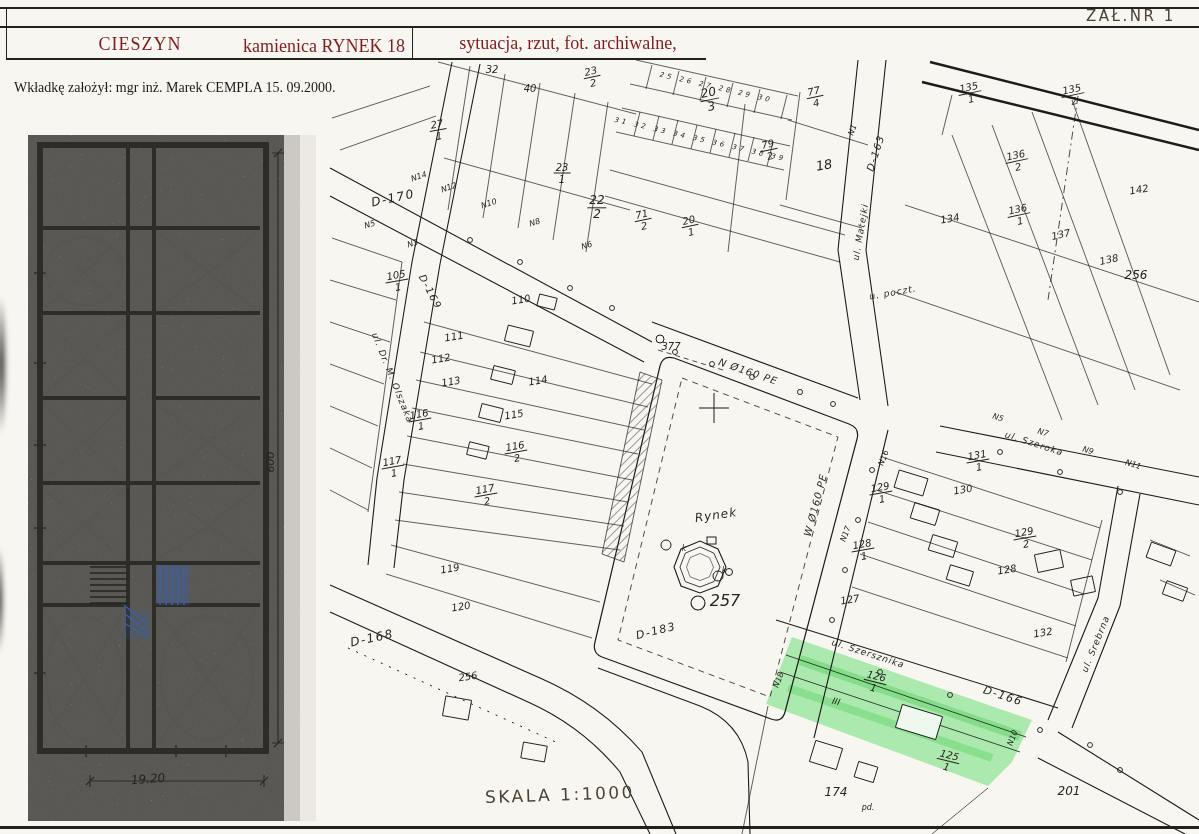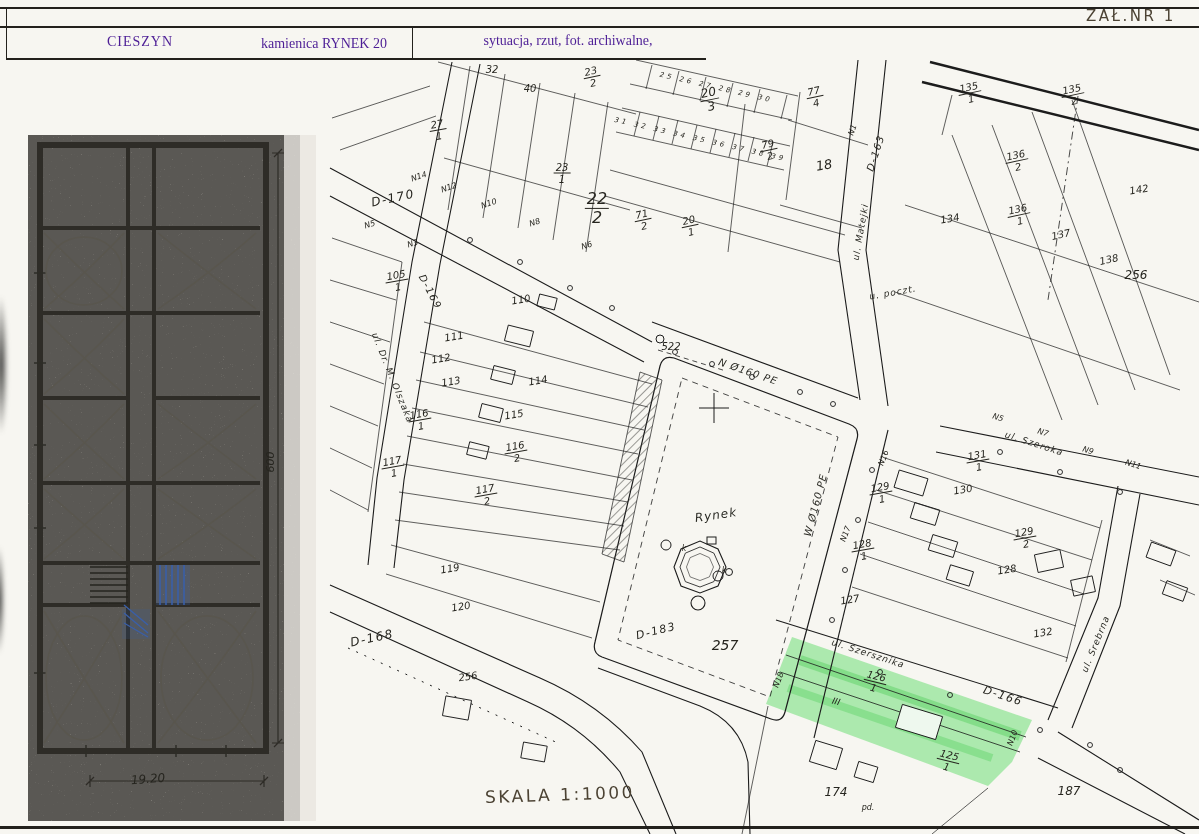--- a/index.html
+++ b/index.html
@@ -2,21 +2,21 @@
 <html><head>
 <meta charset="utf-8">
 <style>
   html,body{margin:0;padding:0;background:#888;}
   #sheet{position:relative;width:1199px;height:834px;background:#f7f6f1;overflow:hidden;
          font-family:"Liberation Serif",serif;}
   .abs{position:absolute;}
   
   .rule{position:absolute;background:#23211c;}
   
-  .hcell{position:absolute;font-size:14px;color:#4c1d95;white-space:nowrap;transform:translateX(-50%);}
+  .hcell{position:absolute;font-size:18px;color:#7f1d1d;white-space:nowrap;transform:translateX(-50%);}
   .note{position:absolute;font-size:14px;color:#1d1b17;white-space:nowrap;}
   
   .lbl{position:absolute;font-family:"DejaVu Sans",sans-serif;font-style:italic;
        color:#26251f;white-space:nowrap;line-height:1;transform-origin:center;}
   .lbl .frac{display:inline-flex;flex-direction:column;align-items:center;line-height:1.1;}
   .lbl .num{border-bottom:1px solid #26251f;padding:0 2px;}
   .pen{font-style:normal;color:#4c4334;letter-spacing:2.5px;font-weight:500;}
   .s{letter-spacing:1px;color:#2a2a24;}
   .d{letter-spacing:1.5px;}
   .strip{letter-spacing:3px;}
@@ -30,22 +30,23 @@
 <div id="sheet">
 
   <div class="rule" style="left:0;top:7px;width:1199px;height:2px;"></div>
   <div class="rule" style="left:0;top:26px;width:1199px;height:2px;"></div>
   <div class="rule" style="left:6px;top:58px;width:700px;height:2px;"></div>
   <div class="rule" style="left:412px;top:27px;width:1px;height:31px;"></div>
   <div class="rule" style="left:6px;top:7px;width:1px;height:53px;"></div>
   <div class="rule" style="left:0;top:826px;width:1199px;height:3px;"></div>
 
   <div class="hcell" style="left:140px;top:34px;letter-spacing:1px;">CIESZYN</div>
-  <div class="hcell" style="left:324px;top:36px;">kamienica RYNEK 20</div>
+  <div class="hcell" style="left:324px;top:36px;">kamienica RYNEK 18</div>
   <div class="hcell" style="left:568px;top:33px;">sytuacja,  rzut,  fot. archiwalne,</div>
+  <div class="note" style="left:14px;top:80px;">Wkładkę założył: mgr inż. Marek CEMPLA 15. 09.2000.</div>
   <div class="lbl pen" style="left:1086px;top:9px;font-size:15px;">ZAŁ.NR 1</div>
 
   <div class="smudge" style="left:-6px;top:295px;width:14px;height:140px;"></div>
   <div class="smudge" style="left:-7px;top:545px;width:12px;height:110px;"></div>
 
   <div class="abs" style="left:26px;top:133px;width:290px;height:690px;">
     <svg width="290" height="690" viewBox="0 0 290 690">
       <defs>
         <filter id="grain" x="0" y="0" width="100%" height="100%">
           <feTurbulence type="fractalNoise" baseFrequency="0.9" numOctaves="2" stitchTiles="stitch" result="n"></feTurbulence>
@@ -221,21 +222,21 @@
       <div class="lbl" style="left: 492px; top: 70px; font-size: 10px; transform: translate(-50%, -50%) rotate(0deg);">32</div>
       <div class="lbl" style="left: 530px; top: 89px; font-size: 10px; transform: translate(-50%, -50%) rotate(0deg);">40</div>
       <div class="lbl" style="left: 592px; top: 77px; font-size: 10px; transform: translate(-50%, -50%) rotate(-12deg);"><span class="frac">
           <span class="num">23</span>
           <span>2</span>
         </span></div>
       <div class="lbl" style="left: 562px; top: 173px; font-size: 10px; transform: translate(-50%, -50%) rotate(0deg);"><span class="frac">
           <span class="num">23</span>
           <span>1</span>
         </span></div>
-      <div class="lbl" style="left: 597px; top: 208px; font-size: 16px; transform: translate(-50%, -50%) rotate(0deg); text-align: center;"><span class="frac">
+      <div class="lbl" style="left: 597px; top: 208px; font-size: 12px; transform: translate(-50%, -50%) rotate(0deg); text-align: center;"><span class="frac">
           <span class="num">22</span>
           <span>2</span>
         </span></div>
       <div class="lbl" style="left: 710px; top: 100px; font-size: 12px; transform: translate(-50%, -50%) rotate(-12deg);"><span class="frac">
           <span class="num">20</span>
           <span>3</span>
         </span></div>
       <div class="lbl" style="left: 815px; top: 97px; font-size: 10px; transform: translate(-50%, -50%) rotate(-12deg);"><span class="frac">
           <span class="num">77</span>
           <span>4</span>
@@ -287,24 +288,24 @@
           <span>1</span>
         </span></div>
       <div class="lbl" style="left: 486px; top: 495px; font-size: 10px; transform: translate(-50%, -50%) rotate(-10deg);"><span class="frac">
           <span class="num">117</span>
           <span>2</span>
         </span></div>
       <div class="lbl" style="left: 450px; top: 569px; font-size: 10px; transform: translate(-50%, -50%) rotate(-10deg);">119</div>
       <div class="lbl" style="left: 461px; top: 607px; font-size: 10px; transform: translate(-50%, -50%) rotate(-10deg);">120</div>
       <div class="lbl d" style="left: 372px; top: 638px; font-size: 12px; transform: translate(-50%, -50%) rotate(-12deg);">D-168</div>
       <div class="lbl" style="left: 468px; top: 677px; font-size: 10px; transform: translate(-50%, -50%) rotate(-8deg);">256</div>
-      <div class="lbl" style="left: 671px; top: 347px; font-size: 10px; transform: translate(-50%, -50%) rotate(0deg);">522</div>
+      <div class="lbl" style="left: 671px; top: 347px; font-size: 10px; transform: translate(-50%, -50%) rotate(0deg);">377</div>
       <div class="lbl s" style="left: 748px; top: 372px; font-size: 10px; transform: translate(-50%, -50%) rotate(19deg);">N Ø160 PE</div>
       <div class="lbl s" style="left: 716px; top: 515px; font-size: 12px; transform: translate(-50%, -50%) rotate(-8deg);">Rynek</div>
-      <div class="lbl" style="left: 725px; top: 601px; font-size: 14px; transform: translate(-50%, -50%) rotate(0deg); margin-top: 44px;">257</div>
+      <div class="lbl" style="left: 725px; top: 601px; font-size: 16px; transform: translate(-50%, -50%) rotate(0deg);">257</div>
       <div class="lbl d" style="left: 656px; top: 631px; font-size: 11px; transform: translate(-50%, -50%) rotate(-14deg);">D-183</div>
       <div class="lbl" style="left: 684px; top: 549px; font-size: 8px; transform: translate(-50%, -50%) rotate(0deg);">k</div>
       <div class="lbl" style="left: 724px; top: 571px; font-size: 8px; transform: translate(-50%, -50%) rotate(0deg);">k</div>
       <div class="lbl s" style="left: 816px; top: 505px; font-size: 10px; transform: translate(-50%, -50%) rotate(-75deg);">W Ø160 PE</div>
       <div class="lbl" style="left: 846px; top: 534px; font-size: 8px; transform: translate(-50%, -50%) rotate(-70deg);">N17</div>
       <div class="lbl" style="left: 884px; top: 458px; font-size: 8px; transform: translate(-50%, -50%) rotate(-70deg);">N16</div>
       <div class="lbl s" style="left: 861px; top: 232px; font-size: 9px; transform: translate(-50%, -50%) rotate(-80deg);">ul. Matejki</div>
       <div class="lbl d" style="left: 876px; top: 153px; font-size: 10px; transform: translate(-50%, -50%) rotate(-72deg);">D-163</div>
       <div class="lbl" style="left: 853px; top: 130px; font-size: 8px; transform: translate(-50%, -50%) rotate(-70deg);">N1</div>
       <div class="lbl s" style="left: 893px; top: 293px; font-size: 9px; transform: translate(-50%, -50%) rotate(-10deg);">u. poczt.</div>
@@ -362,19 +363,19 @@
         </span></div>
       <div class="lbl" style="left: 948px; top: 761px; font-size: 10px; transform: translate(-50%, -50%) rotate(14deg);"><span class="frac">
           <span class="num">125</span>
           <span>1</span>
         </span></div>
       <div class="lbl" style="left: 779px; top: 680px; font-size: 8px; transform: translate(-50%, -50%) rotate(-70deg);">N18</div>
       <div class="lbl" style="left: 1013px; top: 738px; font-size: 8px; transform: translate(-50%, -50%) rotate(-70deg);">N10</div>
       <div class="lbl" style="left: 836px; top: 702px; font-size: 9px; transform: translate(-50%, -50%) rotate(14deg);">III</div>
       <div class="lbl" style="left: 836px; top: 792px; font-size: 12px; transform: translate(-50%, -50%) rotate(0deg);">174</div>
       <div class="lbl" style="left: 868px; top: 808px; font-size: 8px; transform: translate(-50%, -50%) rotate(0deg);">pd.</div>
-      <div class="lbl" style="left: 1069px; top: 791px; font-size: 12px; transform: translate(-50%, -50%) rotate(0deg);">187</div>
+      <div class="lbl" style="left: 1069px; top: 791px; font-size: 12px; transform: translate(-50%, -50%) rotate(0deg);">201</div>
       <div class="lbl s" style="left: 1096px; top: 644px; font-size: 9px; transform: translate(-50%, -50%) rotate(-68deg);">ul. Srebrna</div>
       <div class="lbl pen" style="left: 560px; top: 795px; font-size: 17px; transform: translate(-50%, -50%) rotate(-2deg);">SKALA 1:1000</div>
       <div class="lbl" style="left: 270px; top: 462px; font-size: 11px; transform: translate(-50%, -50%) rotate(-90deg);">600</div>
       <div class="lbl" style="left: 148px; top: 779px; font-size: 12px; transform: translate(-50%, -50%) rotate(-4deg);">19.20</div>
     </div>
 </div>
 
 </body></html>

